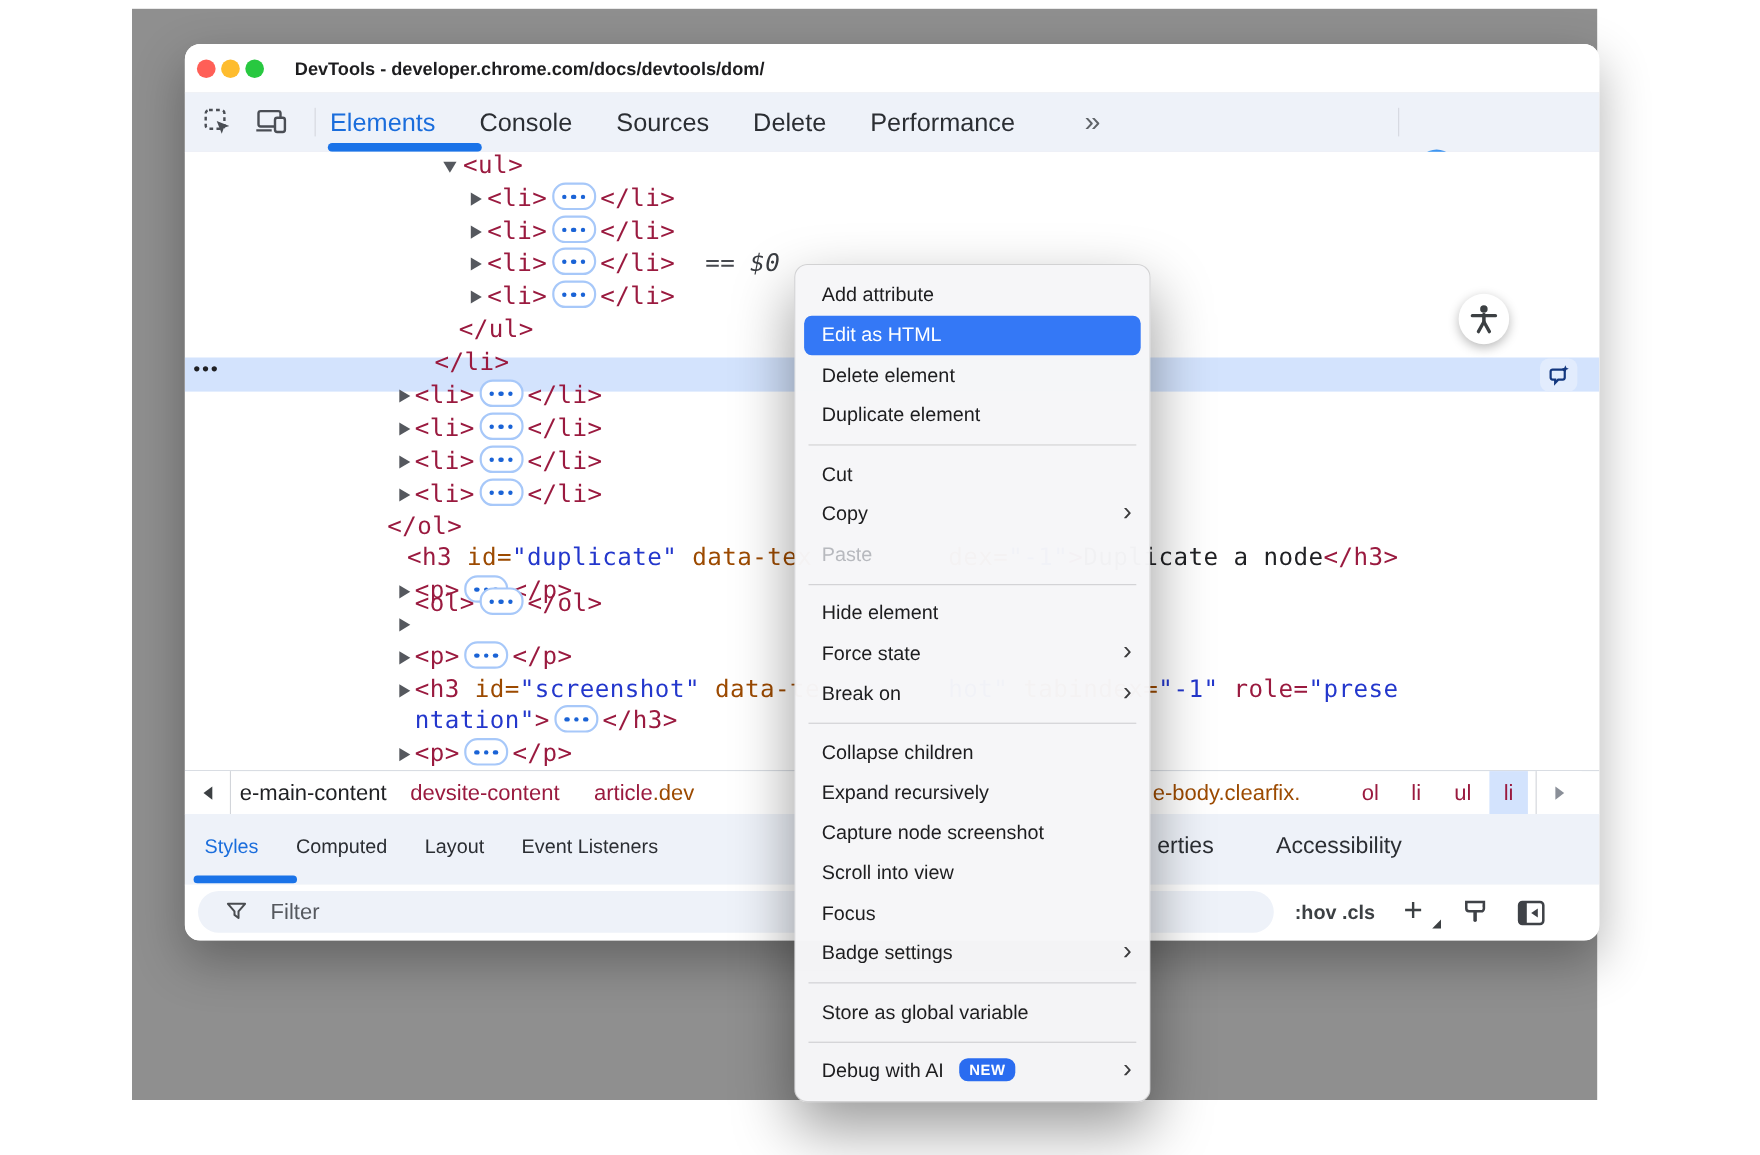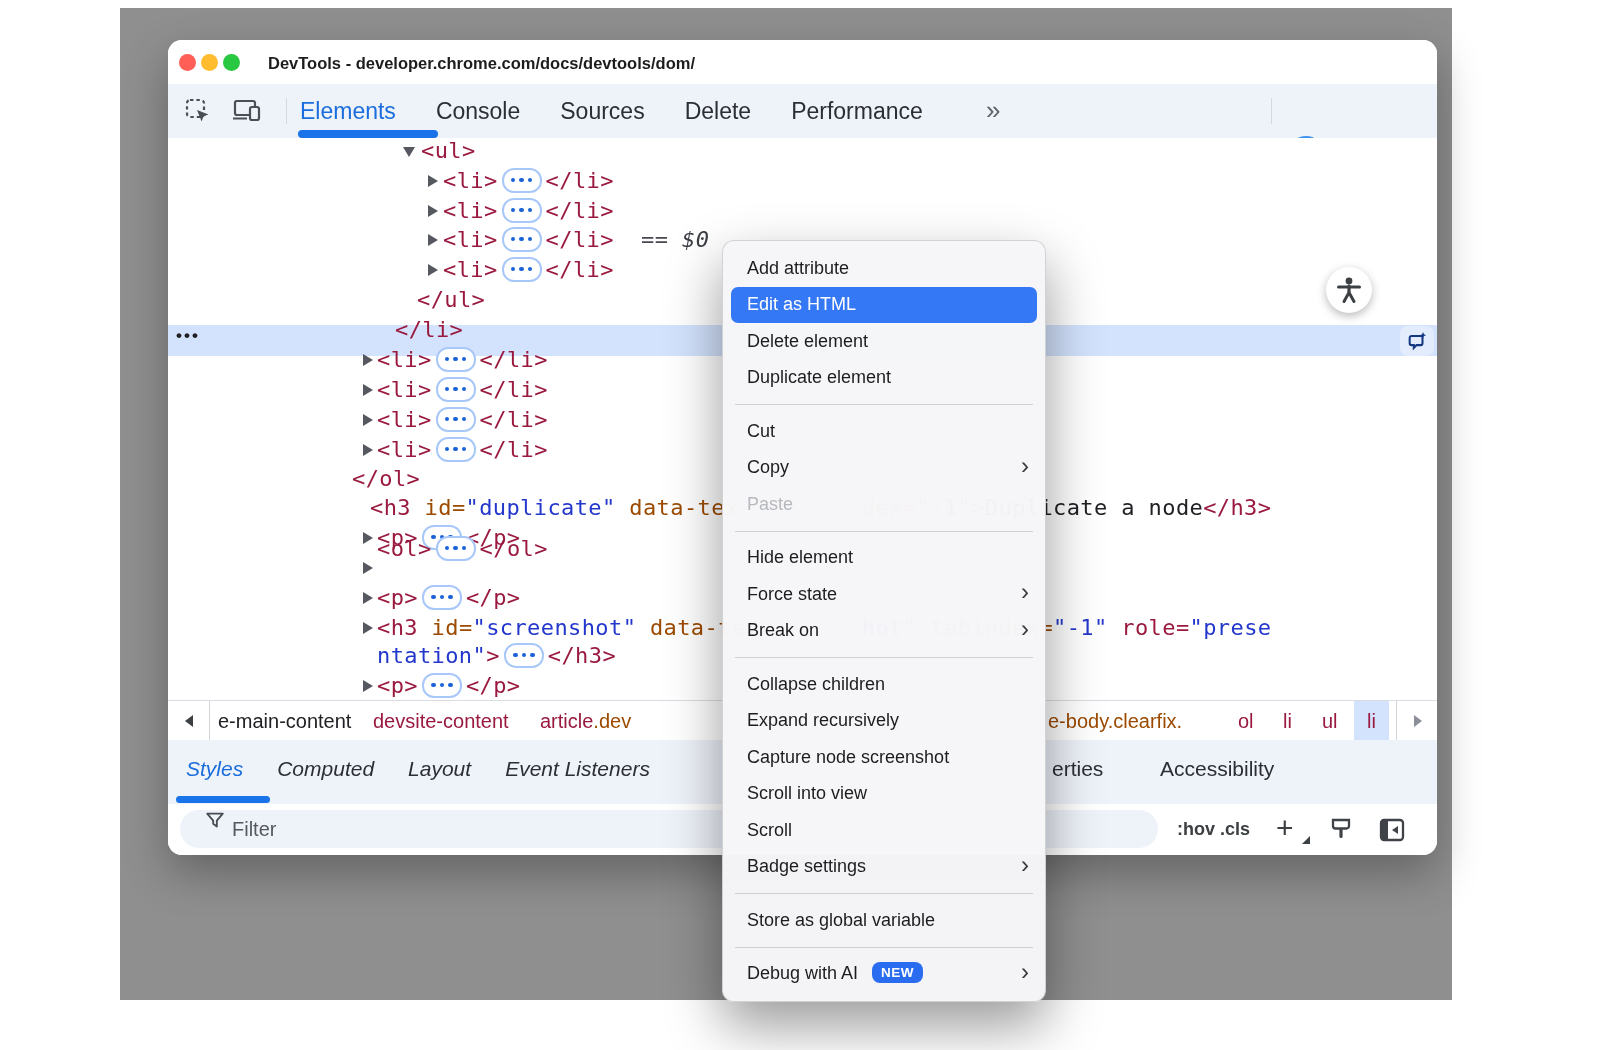--- a/index.html
+++ b/index.html
@@ -1,20 +1,20 @@
 <!DOCTYPE html>
 <html><head>
 <meta charset="utf-8">
 <style>
   html,body{margin:0;padding:0;background:#ffffff;font-family:"Liberation Sans",sans-serif;}
   #stage{position:relative;width:1600px;height:1050px;overflow:hidden;background:#fff;}
   #matte{position:absolute;left:120px;top:8px;width:1332px;height:992px;background:#8f8f8f;}
   
   #win{position:absolute;left:168px;top:40px;width:1269px;height:815px;background:#fff;border-radius:14px;
-       box-shadow:0 18px 45px rgba(0,0,0,.30);overflow:hidden;}
+       box-shadow:0 18px 45px rgba(0,0,0,.30);overflow:hidden;padding-left:17px;}
   #titlebar{position:absolute;left:0;top:0;right:0;height:44px;background:#fff;border-bottom:1px solid #e9e9ea;}
   .tl{position:absolute;top:13.5px;width:17px;height:17px;border-radius:50%;}
   #title{position:absolute;left:100px;top:0;height:44px;line-height:46px;font-size:16.5px;font-weight:700;color:#1d1d1f;}
   
   #toolbar{position:absolute;left:0;top:44px;right:0;height:54px;background:#eef2f9;border-bottom:1px solid #d9dde3;}
   .tdiv{position:absolute;top:14px;width:1px;height:26px;background:#d4d8df;}
   #tabs{position:absolute;left:132px;top:0;height:54px;display:flex;gap:40px;align-items:center;}
   .tab{font-size:23px;color:#2b2e33;white-space:nowrap;}
   .tab.sel{color:#1a6ddc;}
   #tab-underline{position:absolute;left:130px;top:46px;width:140px;height:8px;border-radius:4px;background:#1a73e8;}
@@ -48,28 +48,28 @@
   .crumb.sel{background:#d3e3fd;padding:0 13px;}
   #crumb-left-btn{position:absolute;left:0;top:0;width:41px;height:40px;border-right:1px solid #d2d5da;background:#fff;
      display:flex;align-items:center;justify-content:center;}
   #crumb-right-btn{position:absolute;left:1228px;top:0;width:41px;height:40px;border-left:1px solid #d2d5da;background:#fff;
      display:flex;align-items:center;justify-content:center;}
   .tri-l{width:0;height:0;border-right:8px solid #3c4043;border-top:6px solid transparent;border-bottom:6px solid transparent;}
   .tri-r{width:0;height:0;border-left:8px solid #8a8f98;border-top:6px solid transparent;border-bottom:6px solid transparent;}
   
   #strip{position:absolute;left:0;top:700px;right:0;height:64px;background:#eef2f9;border-bottom:1px solid #e2e6ec;}
   #strip-tabs{position:absolute;left:18px;top:0;height:58px;display:flex;gap:34px;align-items:center;}
-  .btab{font-size:21px;color:#2b2e33;white-space:nowrap;font-style:italic;}
+  .btab{font-size:18px;color:#2b2e33;white-space:nowrap;}
   .btab.sel{color:#1a6ddc;}
   #strip-underline{position:absolute;left:8px;top:56px;width:94px;height:7px;border-radius:3.5px;background:#1a73e8;}
   .btab-abs{position:absolute;top:0;height:58px;line-height:58px;font-size:21px;color:#2b2e33;}
   
   #filterrow{position:absolute;left:0;top:764px;right:0;height:51px;background:#fff;}
   #filter-pill{position:absolute;left:12px;top:6px;width:978px;height:38px;border-radius:19px;background:#eef2f9;
-     display:flex;padding-left:24px;gap:4px;box-sizing:border-box;}
+     display:flex;align-items:center;padding-left:24px;gap:18px;box-sizing:border-box;}
   #filter-input{border:none;background:transparent;outline:none;font-size:20px;color:#202124;width:700px;
      font-family:"Liberation Sans",sans-serif;}
   #filter-input::placeholder{color:#55585e;opacity:1;}
   .fctl{position:absolute;top:0;height:35px;line-height:51px;font-size:18px;font-weight:700;color:#3c4043;}
   #plus-ctl{position:absolute;left:1108px;top:0;height:51px;line-height:48px;font-size:30px;color:#3c4043;}
   #plus-caret{position:absolute;left:1134px;top:32px;width:0;height:0;border-left:8px solid transparent;border-bottom:8px solid #3c4043;}
   
   #menu{position:absolute;left:722px;top:240px;width:324px;background:rgba(246,246,248,.98);
      border:1px solid rgba(0,0,0,.15);border-radius:12px;box-shadow:0 24px 55px rgba(0,0,0,.40);
      padding:9px 0;box-sizing:border-box;z-index:50;}
@@ -292,21 +292,21 @@
       <div class="mi">
         <span>Expand recursively</span>
       </div>
       <div class="mi">
         <span>Capture node screenshot</span>
       </div>
       <div class="mi">
         <span>Scroll into view</span>
       </div>
       <div class="mi">
-        <span>Scroll</span>
+        <span>Focus</span>
       </div>
       <div class="mi">
         <span>Badge settings</span>
         <span class="chev">›</span>
       </div>
       <div class="msep"></div>
       <div class="mi">
         <span>Store as global variable</span>
       </div>
       <div class="msep"></div>

